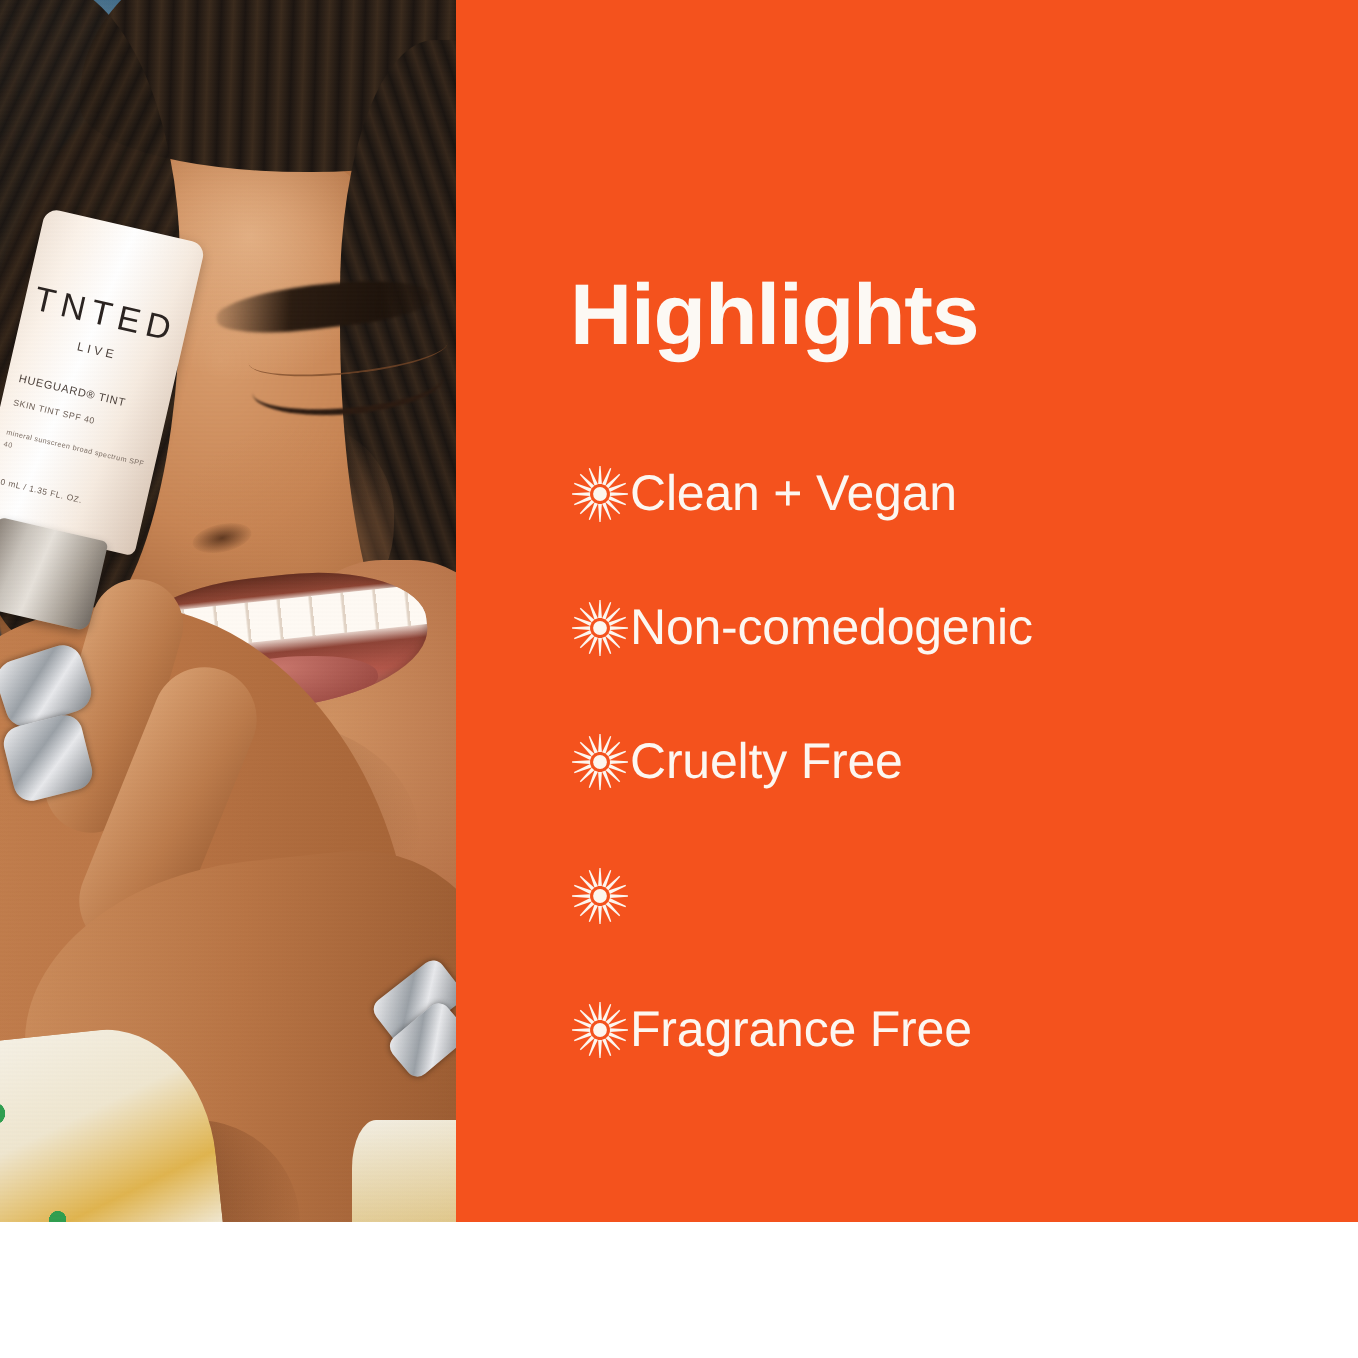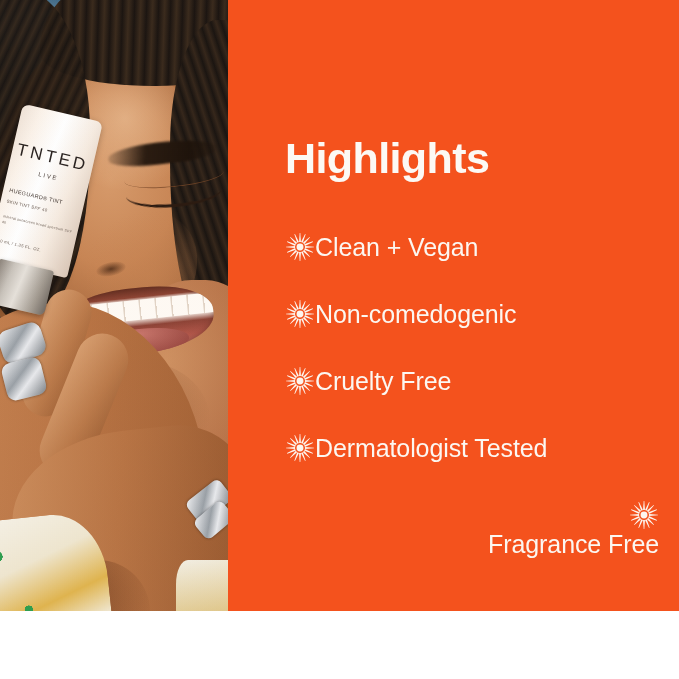--- a/index.html
+++ b/index.html
@@ -342,21 +342,21 @@
   .hl-list {
     list-style: none;
     margin: 0;
     padding: 0;
   }
   .hl-item {
     display: flex;
     align-items: flex-end;
     margin-bottom: 37px;
   }
-  .hl-item:last-child { margin-bottom: 0; flex-direction: column; }
+  .hl-item:last-child { margin-bottom: 0; }
   .hl-icon {
     flex: 0 0 30px;
     width: 30px;
     height: 30px;
     display: block;
   }
   .hl-label {
     font-family: "Liberation Sans", sans-serif;
     font-size: 25px;
     font-weight: 400;
@@ -518,21 +518,20 @@
                   <polygon points="16.32,25.62 12.49,37.02 13.27,37.34 18.63,26.58"></polygon>
                   <polygon points="14.45,23.78 6.55,32.86 7.14,33.45 16.22,25.55"></polygon>
                   <polygon points="13.42,21.37 2.66,26.73 2.98,27.51 14.38,23.68"></polygon>
                   <polygon points="13.40,18.75 1.40,19.58 1.40,20.42 13.40,21.25"></polygon>
                   <polygon points="14.38,16.32 2.98,12.49 2.66,13.27 13.42,18.63"></polygon>
                   <polygon points="16.22,14.45 7.14,6.55 6.55,7.14 14.45,16.22"></polygon>
                   <polygon points="18.63,13.42 13.27,2.66 12.49,2.98 16.32,14.38"></polygon>
                 </g>
       </svg>
     </span>
-    <span class="hl-label">Dermatologist Tested</span>
   </li>
 
   <li class="hl-item">
     <span class="hl-icon">
       <svg viewBox="0 0 40 40" width="30" height="30" aria-hidden="true">
         <g fill="#fdf6ef">
                   <circle cx="20" cy="20" r="4.6"></circle>
                   <polygon points="21.25,13.40 20.42,1.40 19.58,1.40 18.75,13.40"></polygon>
                   <polygon points="23.68,14.38 27.51,2.98 26.73,2.66 21.37,13.42"></polygon>
                   <polygon points="25.55,16.22 33.45,7.14 32.86,6.55 23.78,14.45"></polygon>

